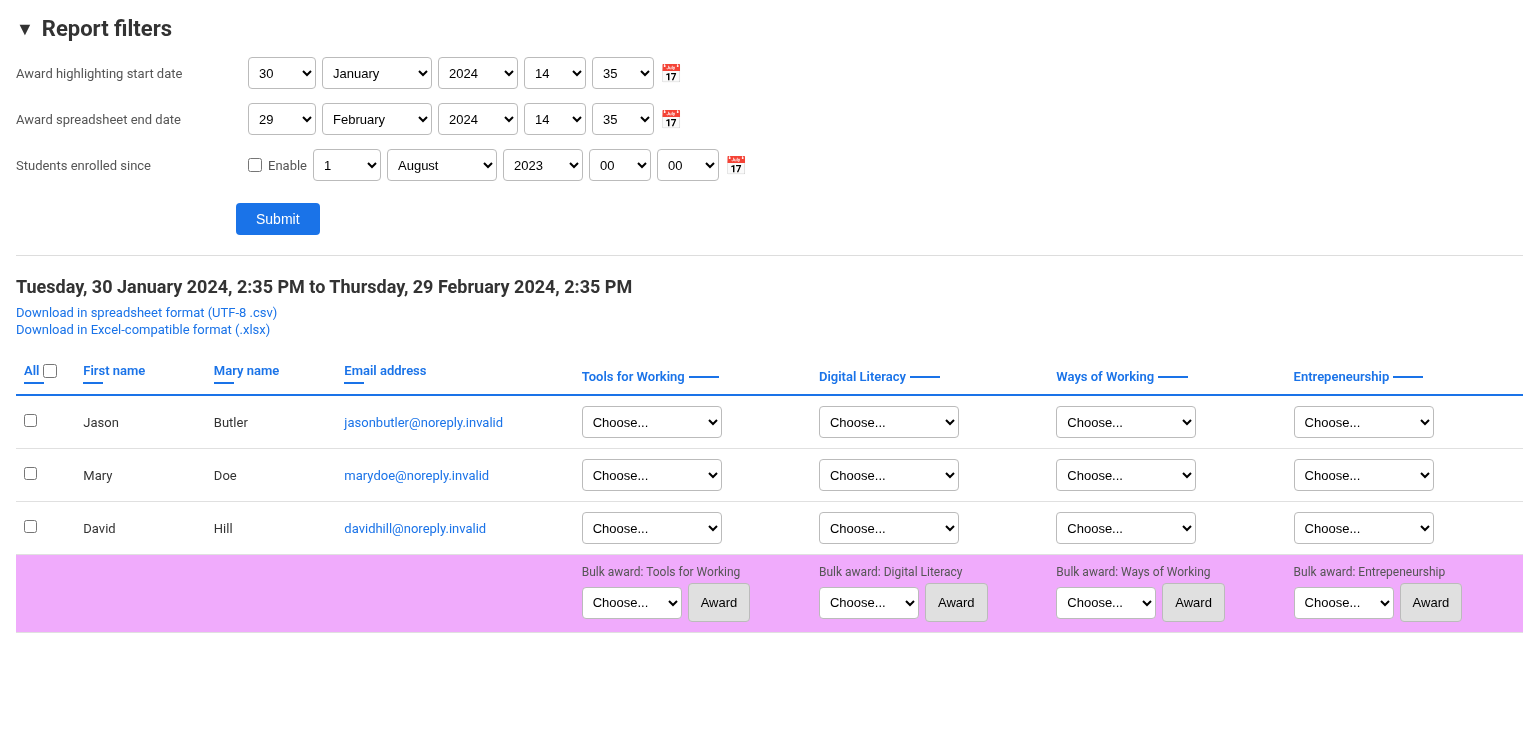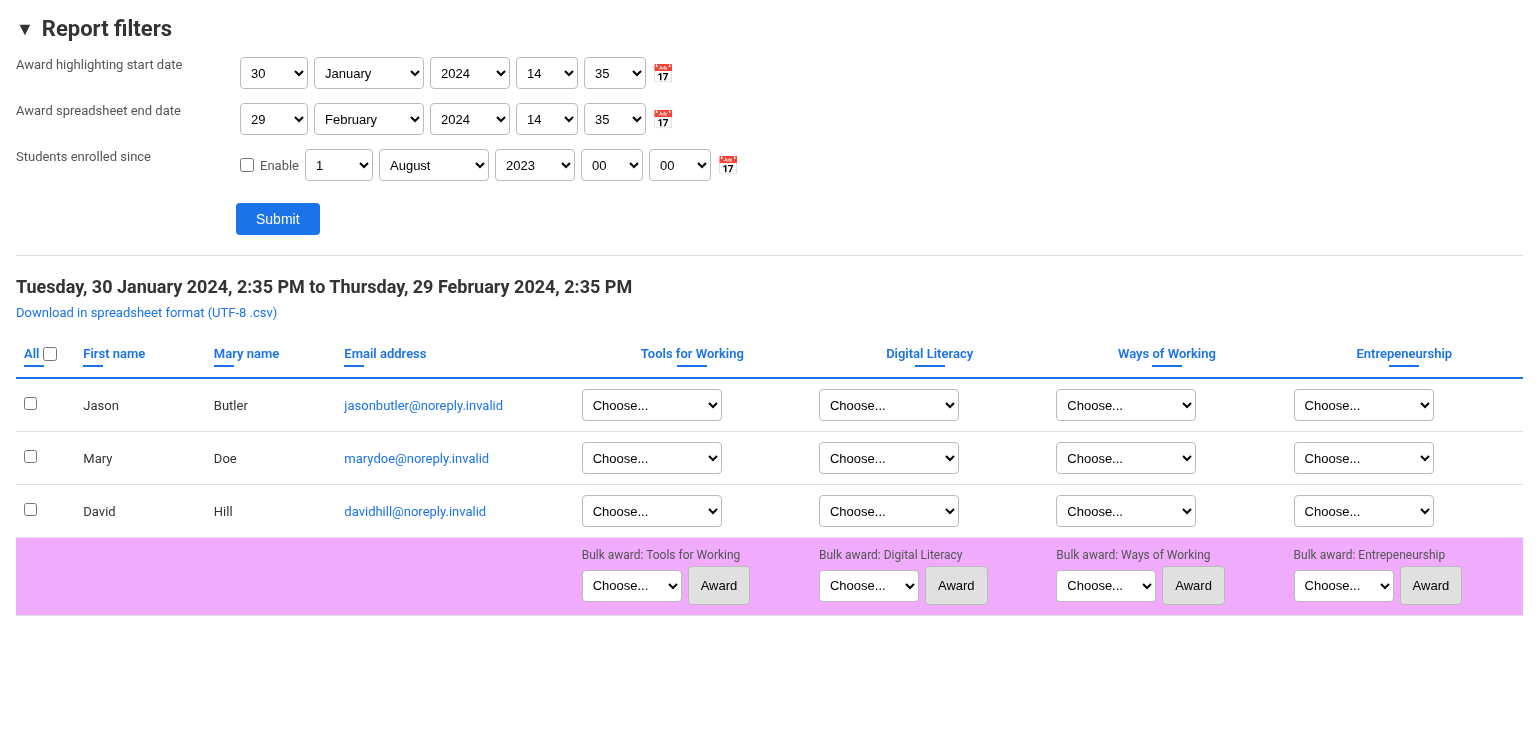--- a/index.html
+++ b/index.html
@@ -1,21 +1,21 @@
 <!DOCTYPE html>
 <html><head>
   <meta charset="utf-8">
   <style>
     * { box-sizing: border-box; margin: 0; padding: 0; }
     body { font-family: -apple-system, BlinkMacSystemFont, 'Segoe UI', Roboto, sans-serif; font-size: 14px; color: #333; background: #fff; padding: 16px; }
 
     .section-title { font-size: 22px; font-weight: bold; margin-bottom: 16px; display: flex; align-items: center; gap: 8px; }
     .chevron { font-size: 18px; }
 
-    .filter-row { display: flex; margin-bottom: 14px; gap: 4px; }
+    .filter-row { display: flex; align-items: center; margin-bottom: 14px; gap: 12px; }
     .filter-label { width: 220px; font-size: 13px; color: #555; }
 
     .filter-controls { display: flex; align-items: center; gap: 6px; }
 
     select, .spin-input { border: 1px solid #bbb; border-radius: 4px; padding: 4px 6px; font-size: 13px; background: #fff; height: 32px; }
     select.day-sel { width: 68px; }
     select.month-sel { width: 110px; }
     select.year-sel { width: 80px; }
     select.hour-sel { width: 62px; }
     select.min-sel { width: 62px; }
@@ -38,21 +38,21 @@
     th { color: #1a73e8; font-weight: 600; padding: 10px 8px; text-align: left; border-bottom: 2px solid #1a73e8; vertical-align: bottom; }
     th.center { text-align: center; }
     td { padding: 10px 8px; border-bottom: 1px solid #e0e0e0; vertical-align: middle; }
 
     .col-all { width: 50px; }
     .col-first { width: 110px; }
     .col-last { width: 110px; }
     .col-email { width: 200px; }
     .col-badge { width: 200px; text-align: center; }
 
-    .badge-col-header { display: flex; flex-direction: column; align-items: center; gap: 4px; }
+    .badge-col-header { display: flex; flex-direction: row; align-items: center; gap: 4px; }
     .badge-underline { width: 30px; height: 2px; background: #1a73e8; display: block; }
 
     .choose-select { display: flex; align-items: center; gap: 4px; }
     .choose-select select { width: 130px; }
 
     .bulk-row td { background: #f0abfc; padding: 10px 8px; }
     .bulk-label { font-size: 12px; color: #555; margin-bottom: 4px; }
     .bulk-controls { display: flex; align-items: center; gap: 6px; }
     .bulk-controls select { width: 100px; }
     .award-btn { background: #e0e0e0; border: 1px solid #bbb; border-radius: 4px; padding: 11px 12px; font-size: 13px; cursor: pointer; }
@@ -152,20 +152,21 @@
 <div style="margin: 12px 0 20px 220px;">
   <button class="submit-btn">Submit</button>
 </div>
 
 <hr class="divider">
 
 <div class="date-range-title">Tuesday, 30 January 2024, 2:35 PM to Thursday, 29 February 2024, 2:35 PM</div>
 
 <div class="download-links">
   <a href="#">Download in spreadsheet format (UTF-8 .csv)</a>
+  <a href="#">Download in Excel-compatible format (.xlsx)</a>
 </div>
 
 <table>
   <thead>
     <tr>
       <th class="col-all">
         <div class="all-check-wrap">
           <span>All</span>
           <input type="checkbox" style="">
         </div>

